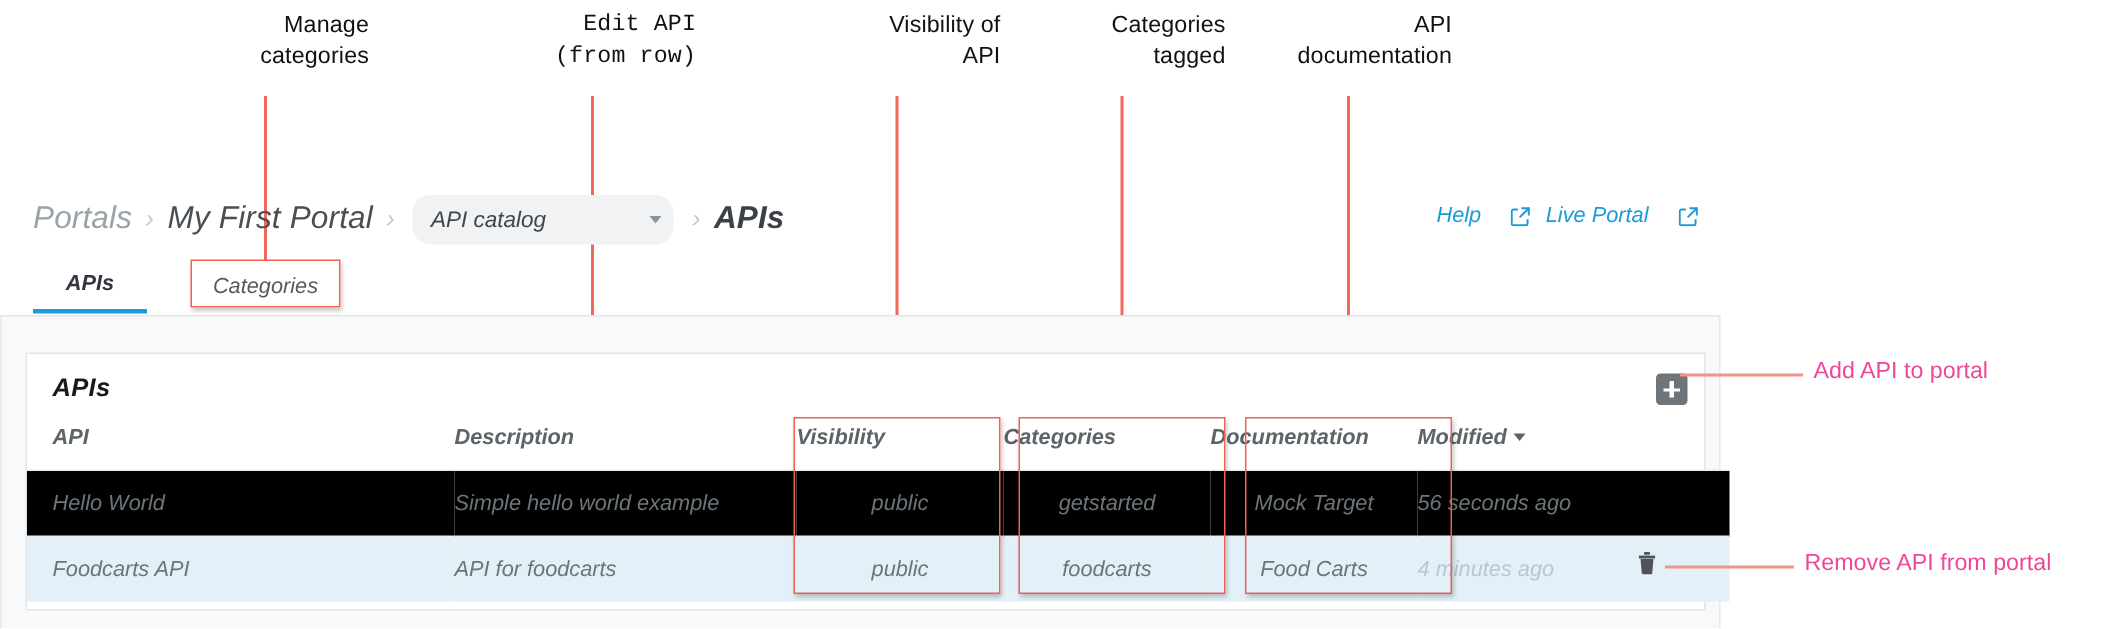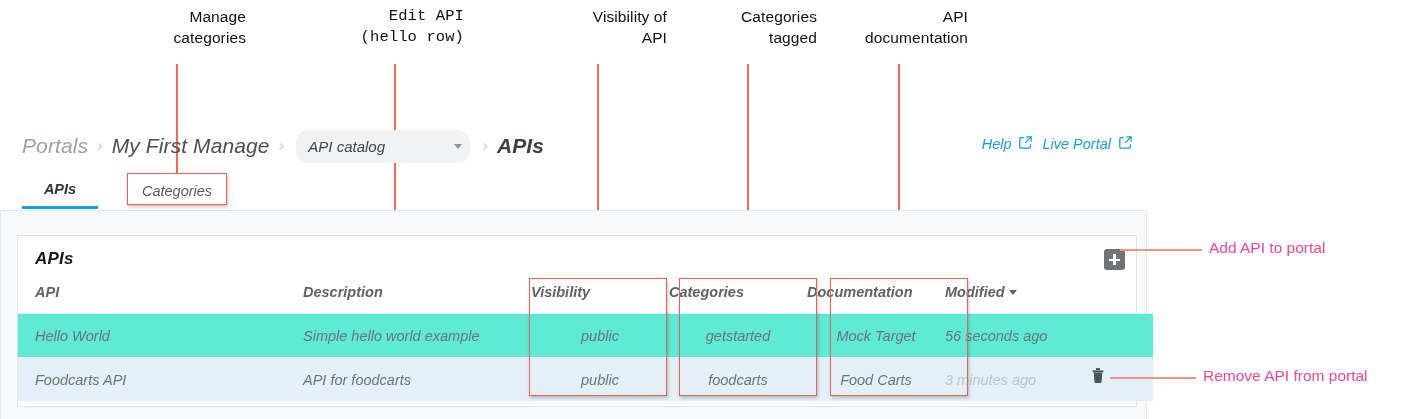--- a/index.html
+++ b/index.html
@@ -106,21 +106,22 @@
     position: absolute;
     right: 15px; top: 26px;
     display: flex;
     align-items: center;
     gap: 10px;
   }
   .hlink {
     color: #1b9bd8;
     font-size: 14.5px;
     display: inline-flex;
-    gap: 8px;
+    align-items: center;
+    gap: 20px;
     text-decoration: none;
   }
   .ext-icon { display: block; }
 
   .tabs {
     position: absolute;
     left: 0; top: 62px;
     width: 1147px;
     height: 38px;
     border-bottom: 1px solid #e3e6e8;
@@ -216,21 +217,21 @@
   table.api-table td {
     font-size: 14.5px;
     color: #6d757a;
     padding: 0;
     height: 43px;
     vertical-align: middle;
     white-space: nowrap;
   }
   tr.row-selected td { background: #e3f0f7; }
   tr.row-selected td.dim { color: #b7c7cf; }
-  tr.row-normal td { background: #5eead4; border-bottom: 1px solid #eef1f2; }
+  tr.row-normal td { background: #000000; border-bottom: 1px solid #eef1f2; }
 
   .col-api      { width: 268px; padding-left: 17px !important; }
   .col-desc     { width: 228px; }
   .col-vis      { width: 138px; text-align: center; }
   .col-cats     { width: 138px; text-align: center; }
   .col-docs     { width: 138px; text-align: center; }
   .col-mod      { width: 208px; margin-top: 36px; }
 
   th.col-api  { padding-left: 17px !important; }
   th.col-vis, th.col-cats, th.col-docs { text-align: center; }
@@ -255,21 +256,21 @@
 </style>
 </head>
 <body>
 
 <div class="anno-label" style="left:106px; top:6px; width:140px;">
   <div>Manage</div>
   <div>categories</div>
 </div>
 <div class="anno-label" style="left:324px; top:6px; width:140px;font-family:Liberation Mono, monospace;">
   <div>Edit API</div>
-  <div>(hello row)</div>
+  <div>(from row)</div>
 </div>
 <div class="anno-label" style="left:527px; top:6px; width:140px;">
   <div>Visibility of</div>
   <div>API</div>
 </div>
 <div class="anno-label" style="left:677px; top:6px; width:140px;">
   <div>Categories</div>
   <div>tagged</div>
 </div>
 <div class="anno-label" style="left:828px; top:6px; width:140px;">
@@ -283,21 +284,21 @@
 <div class="anno-line-v" style="left:747px; top:64px; height:215px;"></div>
 <div class="anno-line-v" style="left:898px; top:64px; height:215px;"></div>
 
 <div class="app">
 
   <div class="page-bg"></div>
 
   <div class="breadcrumb">
     <span class="crumb">Portals</span>
     <span class="crumb-sep">›</span>
-    <span class="crumb strong">My First Manage</span>
+    <span class="crumb strong">My First Portal</span>
     <span class="crumb-sep">›</span>
     <span class="crumb-select">
       <span class="sel-text">API catalog</span>
       <span class="caret"></span>
     </span>
     <span class="crumb-sep">›</span>
     <span class="crumb current">APIs</span>
   </div>
 
   <div class="header-links">
@@ -349,21 +350,21 @@
           <td class="col-cats">getstarted</td>
           <td class="col-docs">Mock Target</td>
           <td class="col-mod">56 seconds ago</td>
         </tr>
         <tr class="row-selected">
           <td class="col-api">Foodcarts API</td>
           <td class="col-desc">API for foodcarts</td>
           <td class="col-vis">public</td>
           <td class="col-cats">foodcarts</td>
           <td class="col-docs">Food Carts</td>
-          <td class="col-mod dim">3 minutes ago</td>
+          <td class="col-mod dim">4 minutes ago</td>
         </tr>
       </tbody>
     </table>
   </div>
 </div>
 
 <svg class="trash" viewBox="0 0 16 18">
   <rect x="2.6" y="4.4" width="10.8" height="1.9" fill="#4d5357"></rect>
   <rect x="6" y="2.0" width="4" height="1.9" rx="0.5" fill="#4d5357"></rect>
   <path d="M3.7 6.6h8.6l-0.8 9.4a1 1 0 0 1-1 0.9H5.5a1 1 0 0 1-1-0.9z" fill="#4d5357"></path>

